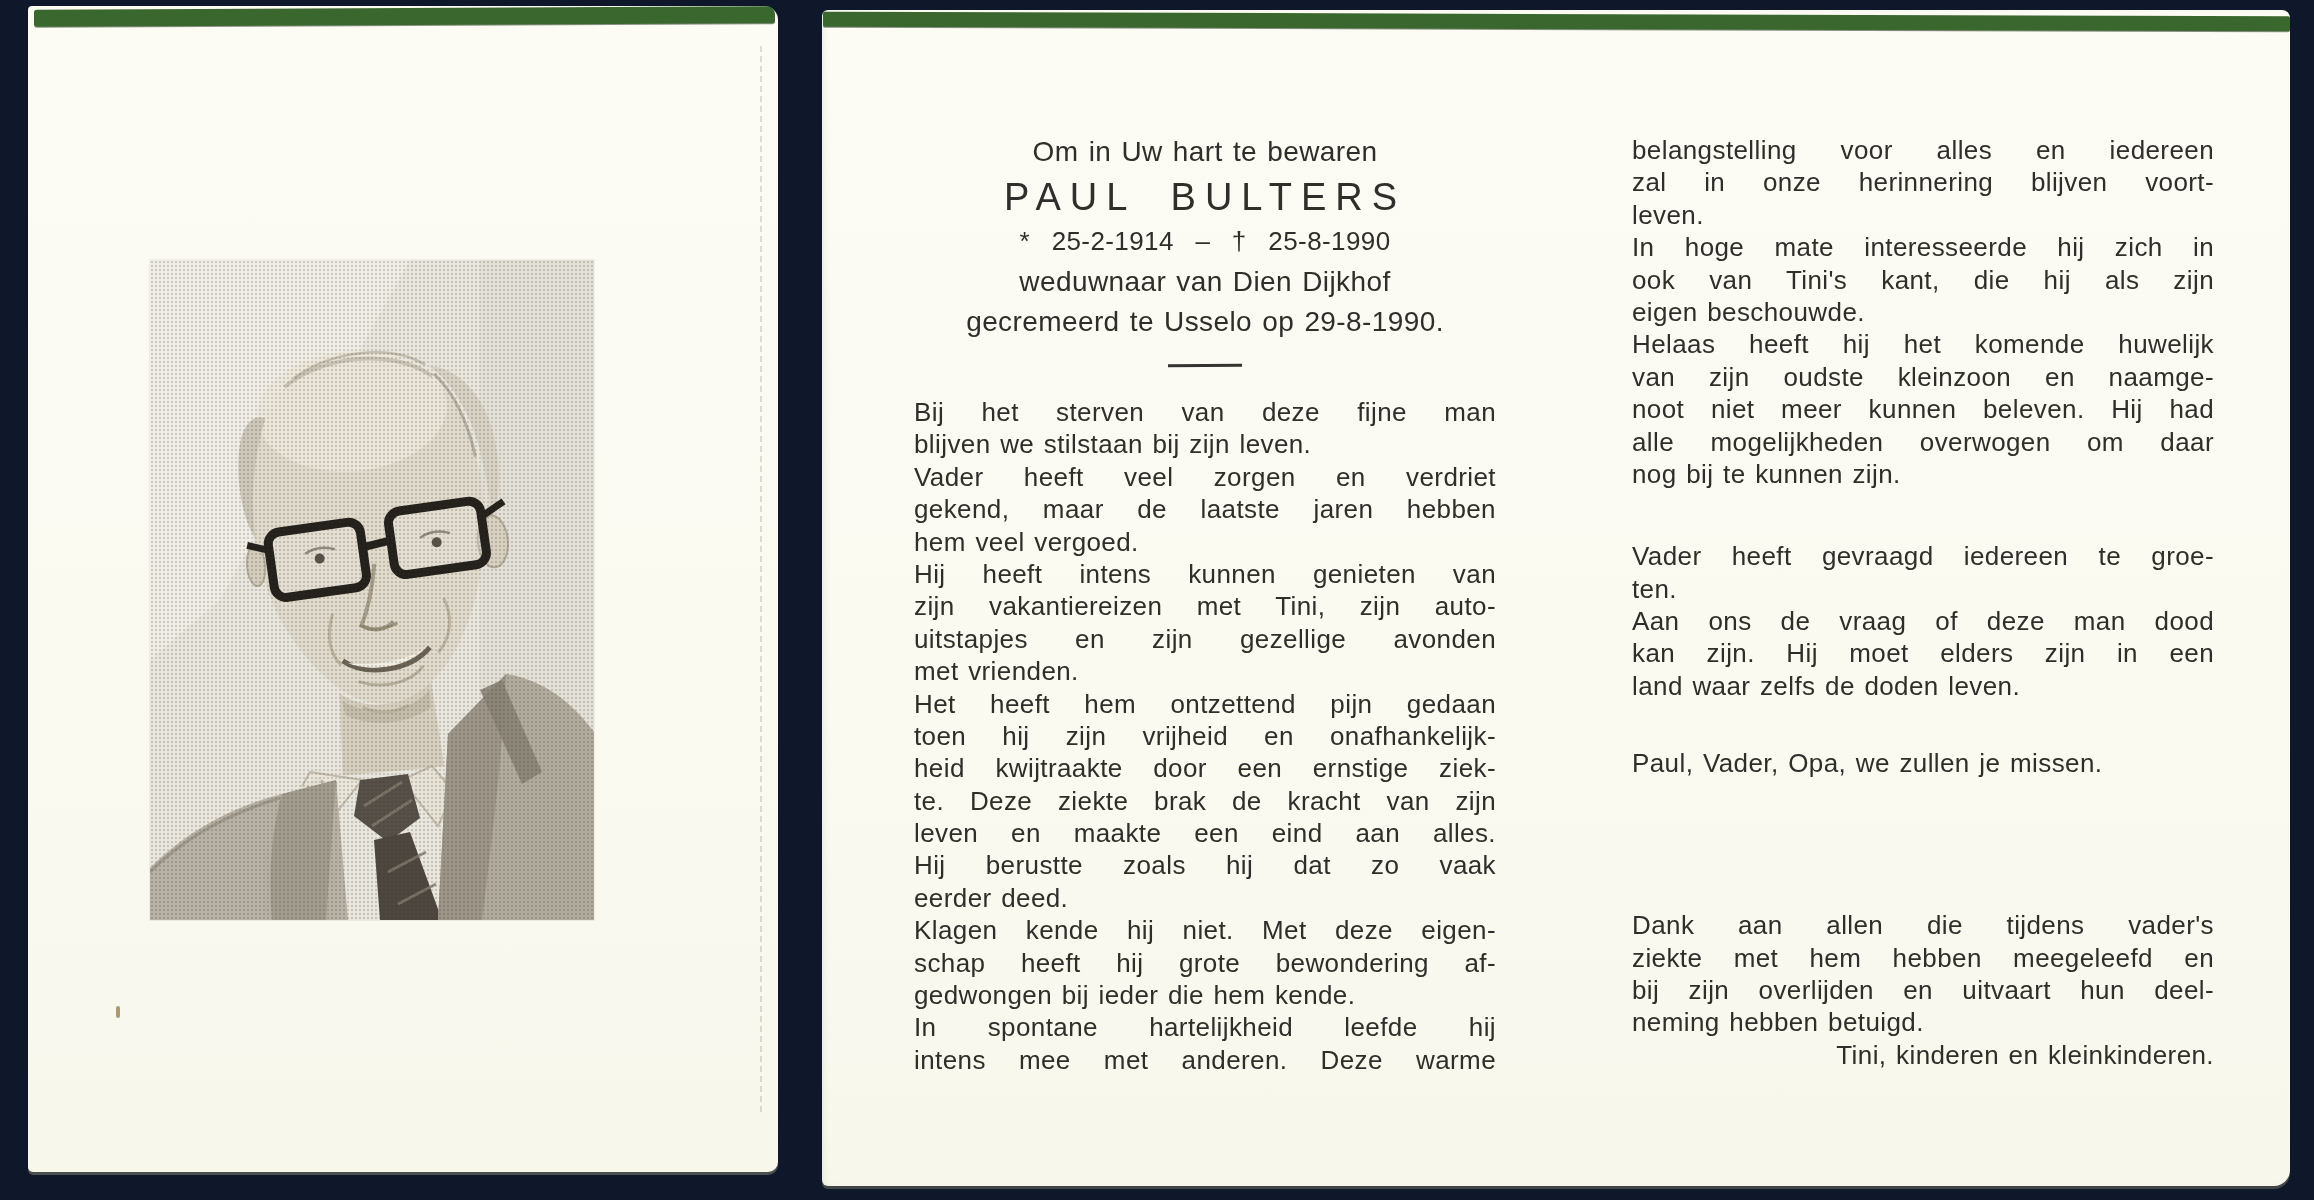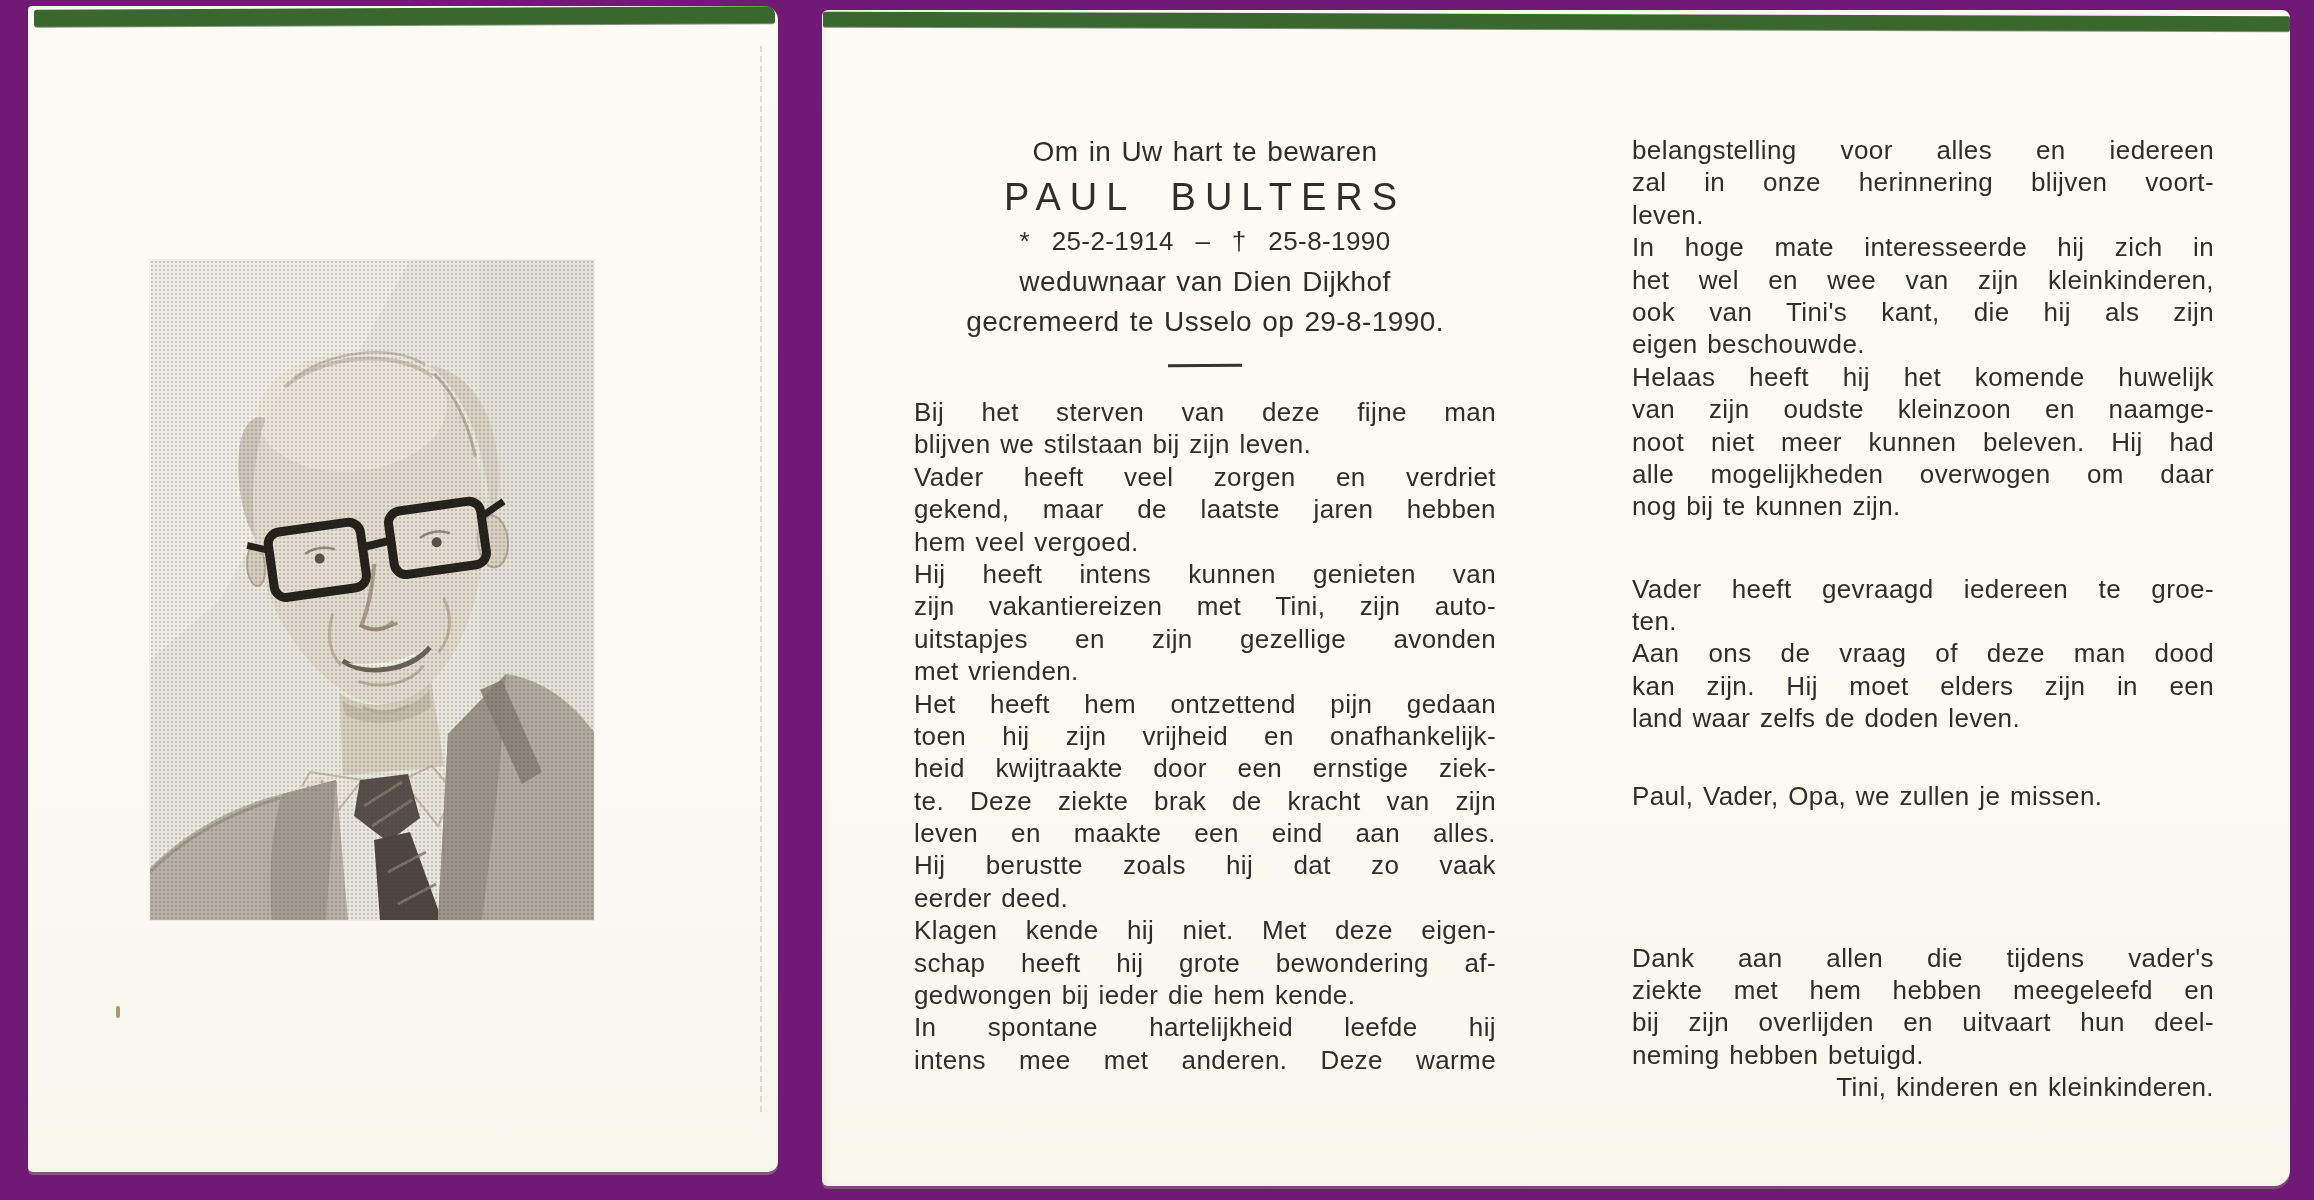--- a/index.html
+++ b/index.html
@@ -1,19 +1,19 @@
 <!DOCTYPE html>
 <html><head>
 <meta charset="utf-8">
 <title>Scanned memorial card</title>
 <style>
   html,body { margin:0; padding:0; background:#f6f6f4; }
   .stage {
     position:relative; width:2314px; height:1200px; overflow:hidden;
-    background:#701a75;
+    background:#0f172a;
     font-family:"Liberation Sans", sans-serif;
     color:#2f2e2a;
   }
 
   
   .page {
     position:absolute; background:#fbfaf1;
     background-image:linear-gradient(180deg, #fcfbf4 0%, #fbfaf1 60%, #f8f7ec 100%);
   }
   .page-left {
@@ -202,21 +202,20 @@
           <div class="line fill">intens mee met anderen. Deze warme</div>
         </div>
     </div>
 
     <div class="col col-2">
       <div class="lines" style="margin-top:0">
           <div class="line fill">belangstelling voor alles en iedereen</div>
           <div class="line fill">zal in onze herinnering blijven voort-</div>
           <div class="line">leven.</div>
           <div class="line fill">In hoge mate interesseerde hij zich in</div>
-          <div class="line fill">het wel en wee van zijn kleinkinderen,</div>
           <div class="line fill">ook van Tini's kant, die hij als zijn</div>
           <div class="line">eigen beschouwde.</div>
           <div class="line fill">Helaas heeft hij het komende huwelijk</div>
           <div class="line fill">van zijn oudste kleinzoon en naamge-</div>
           <div class="line fill">noot niet meer kunnen beleven. Hij had</div>
           <div class="line fill">alle mogelijkheden overwogen om daar</div>
           <div class="line">nog bij te kunnen zijn.</div>
           <div class="line fill" style="margin-top: 50px;">Vader heeft gevraagd iedereen te groe-</div>
           <div class="line">ten.</div>
           <div class="line fill">Aan ons de vraag of deze man dood</div>

